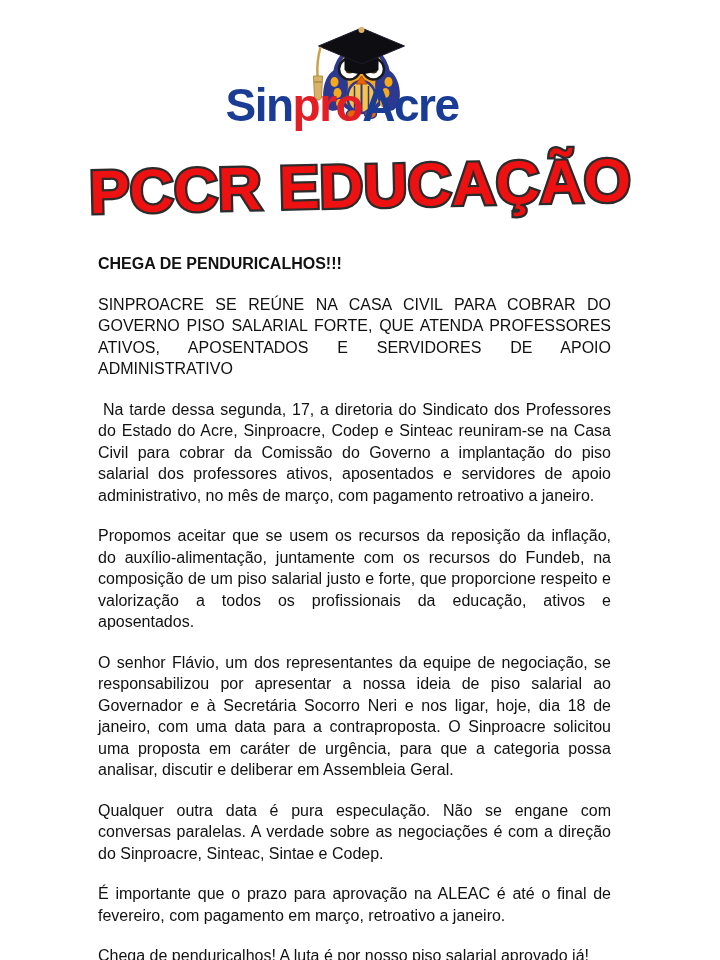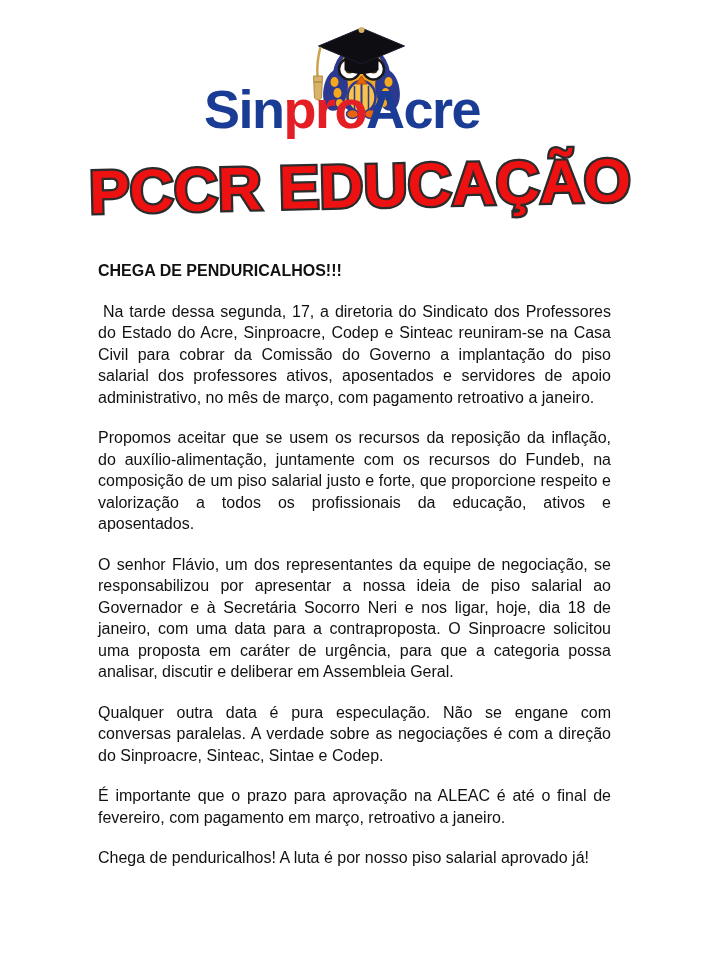--- a/index.html
+++ b/index.html
@@ -24,21 +24,21 @@
     height: 122px;
     z-index: 1;
   }
   .wordmark {
     position: absolute;
     top: 80px;
     left: 0;
     width: 684px;
     text-align: center;
     z-index: 2;
-    font-size: 54px;
+    font-size: 46px;
     font-weight: bold;
     letter-spacing: -1.5px;
     line-height: 1.1;
     white-space: nowrap;
   }
   .wordmark .navy { color: #1b3c94; }
   .wordmark .red  { color: #e31e24; }
 
   
   .title {
@@ -66,21 +66,21 @@
   .body-text {
     position: absolute;
     left: 98px;
     top: 249px;
     width: 513px;
     font-size: 16px;
     line-height: 21.5px;
     color: #111111;
     text-align: justify;
   }
-  .body-text p { margin: 11px 0 19px 0; }
+  .body-text p { margin: 4px 0 19px 0; }
   .body-text p.lead { font-weight: bold; text-align: left; }
   .body-text p.indented { text-indent: 5px; }
 </style>
 </head>
 <body>
 
 <div class="page">
 
   <header class="logo">
 
@@ -135,20 +135,21 @@
     </div>
   </header>
 
   <h1 class="title">
     <span class="layer outline" aria-hidden="true">PCCR EDUCAÇÃO</span>
     <span class="layer fill">PCCR EDUCAÇÃO</span>
   </h1>
 
   <main class="body-text">
     <p class="lead">CHEGA DE PENDURICALHOS!!!</p>
+    <p>SINPROACRE SE REÚNE NA CASA CIVIL PARA COBRAR DO GOVERNO PISO SALARIAL FORTE, QUE ATENDA PROFESSORES ATIVOS, APOSENTADOS E SERVIDORES DE APOIO ADMINISTRATIVO</p>
     <p class="indented">Na tarde dessa segunda, 17, a diretoria do Sindicato dos Professores do Estado do Acre, Sinproacre, Codep e Sinteac reuniram-se na Casa Civil para cobrar da Comissão do Governo a implantação do piso salarial dos professores ativos, aposentados e servidores de apoio administrativo, no mês de março, com pagamento retroativo a janeiro.</p>
     <p>Propomos aceitar que se usem os recursos da reposição da inflação, do auxílio-alimentação, juntamente com os recursos do Fundeb, na composição de um piso salarial justo e forte, que proporcione respeito e valorização a todos os profissionais da educação, ativos e aposentados.</p>
     <p>O senhor Flávio, um dos representantes da equipe de negociação, se responsabilizou por apresentar a nossa ideia de piso salarial ao Governador e à Secretária Socorro Neri e nos ligar, hoje, dia 18 de janeiro, com uma data para a contraproposta. O Sinproacre solicitou uma proposta em caráter de urgência, para que a categoria possa analisar, discutir e deliberar em Assembleia Geral.</p>
     <p>Qualquer outra data é pura especulação. Não se engane com conversas paralelas. A verdade sobre as negociações é com a direção do Sinproacre, Sinteac, Sintae e Codep.</p>
     <p>É importante que o prazo para aprovação na ALEAC é até o final de fevereiro, com pagamento em março, retroativo a janeiro.</p>
     <p>Chega de penduricalhos! A luta é por nosso piso salarial aprovado já!</p>
   </main>
 
 </div>
 

